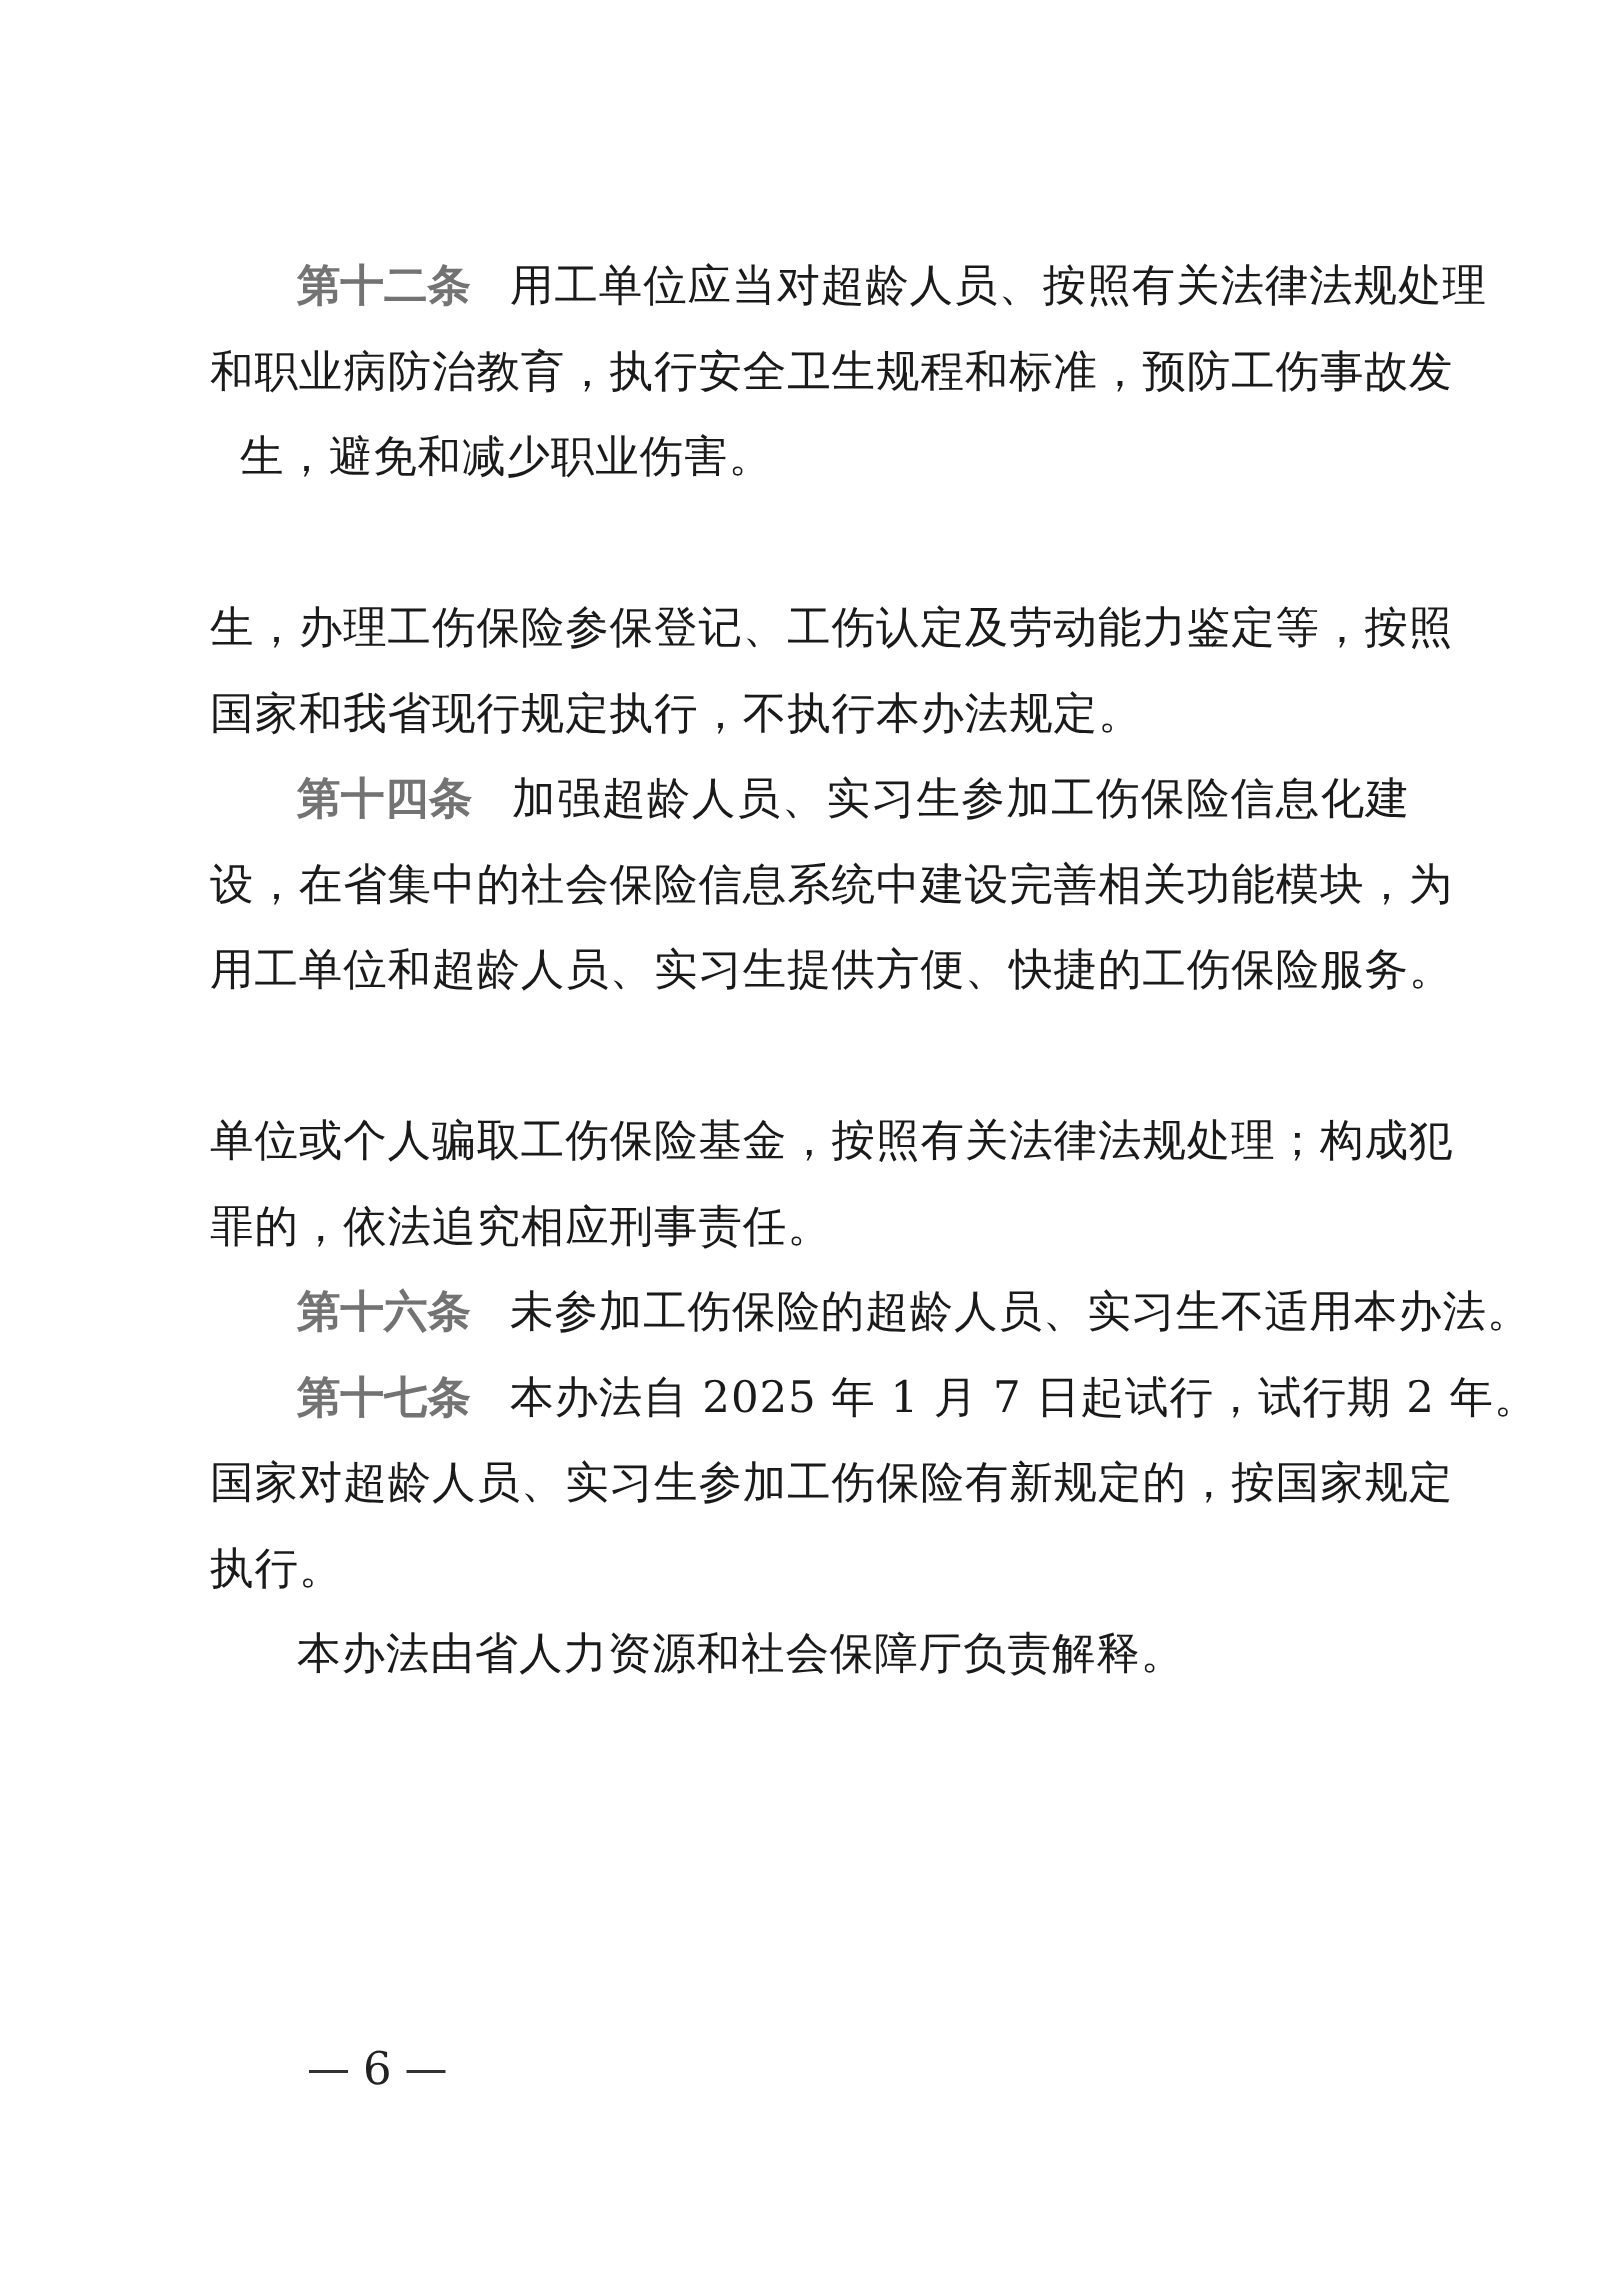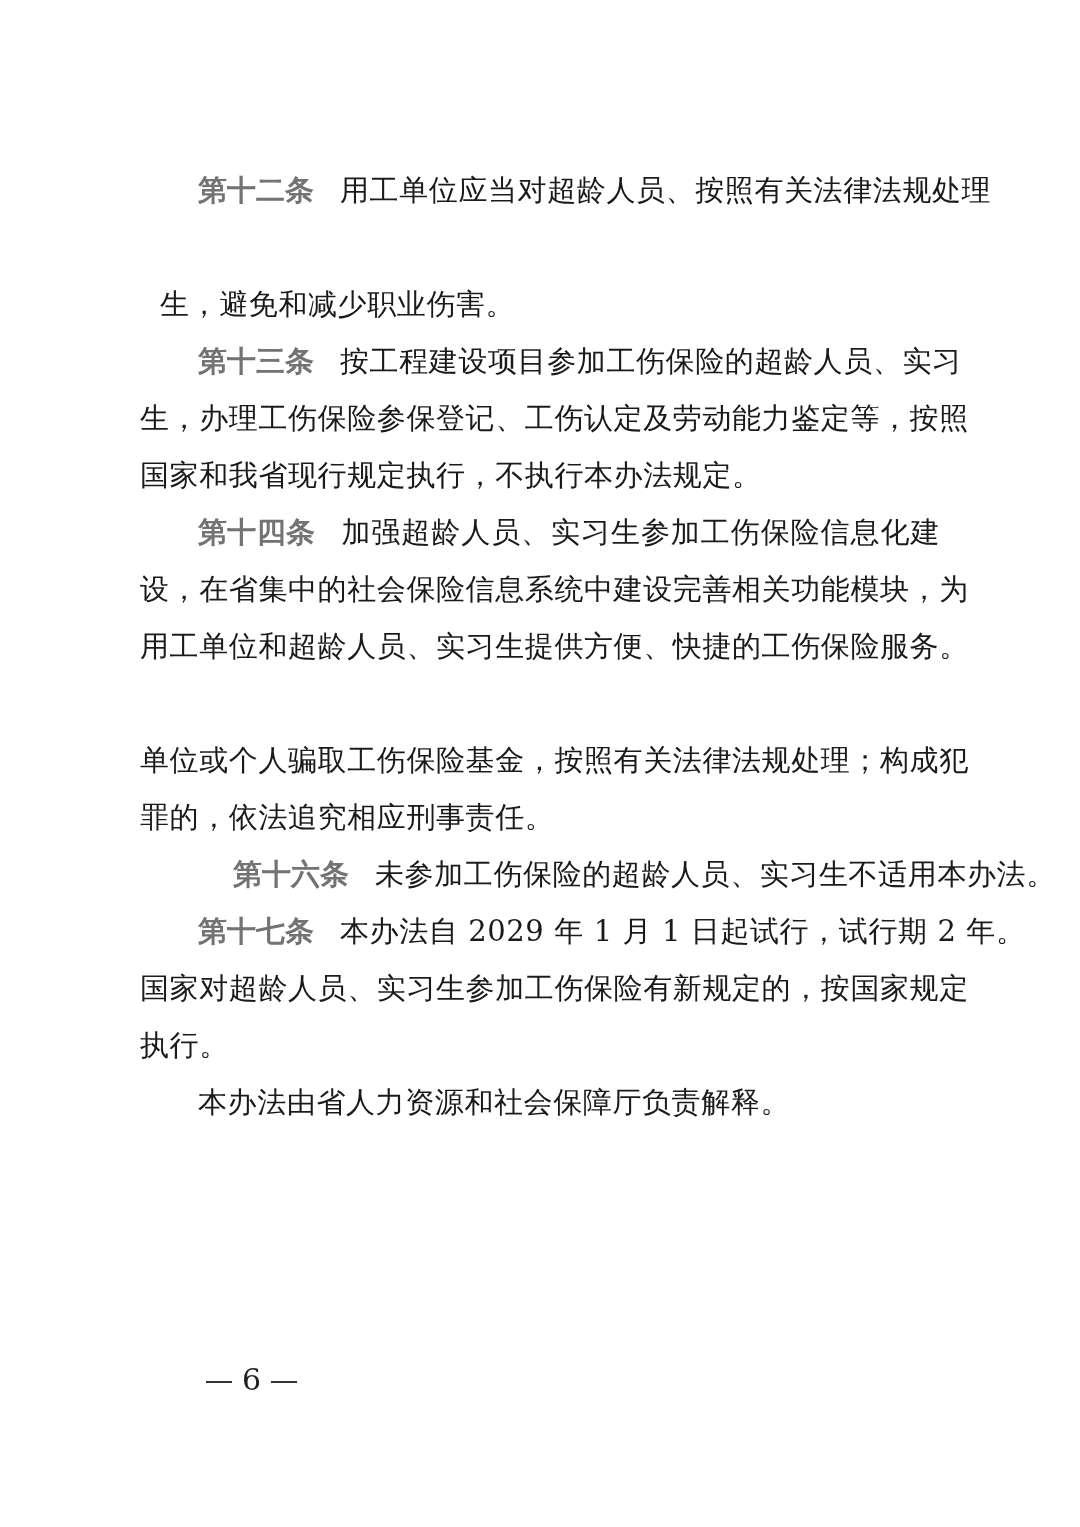--- a/index.html
+++ b/index.html
@@ -65,36 +65,36 @@
       vertical-align: middle;
       margin: 0 10px;
     }
   </style>
 </head>
 <body>
 
 <div class="page">
 
   <div class="line indent" style="top:170px;"><span class="article-num">第十二条</span><span>用工单位应当对超龄人员、按照有关法律法规处理</span></div>
+  <div class="line" style="top:227px;">和职业病防治教育，执行安全卫生规程和标准，预防工伤事故发</div>
   <div class="line last" style="top:284px;margin-left:20px;">生，避免和减少职业伤害。</div>
 
-  <div class="line indent" style="top:341px;"><span class="article-num">第十三条</span><span>按工程建设项目参加工伤保险的超龄人员、实习</span></div>
   <div class="line" style="top:398px;">生，办理工伤保险参保登记、工伤认定及劳动能力鉴定等，按照</div>
   <div class="line last" style="top:455px;">国家和我省现行规定执行，不执行本办法规定。</div>
 
   <div class="line indent" style="top:512px;"><span class="article-num">第十四条</span><span>加强超龄人员、实习生参加工伤保险信息化建</span></div>
   <div class="line" style="top:569px;">设，在省集中的社会保险信息系统中建设完善相关功能模块，为</div>
   <div class="line" style="top:626px;">用工单位和超龄人员、实习生提供方便、快捷的工伤保险服务。</div>
 
   <div class="line" style="top:740px;">单位或个人骗取工伤保险基金，按照有关法律法规处理；构成犯</div>
   <div class="line last" style="top:797px;">罪的，依法追究相应刑事责任。</div>
 
-  <div class="line indent" style="top:854px;margin-left:35px;"><span class="article-num">第十六条</span><span>未参加工伤保险的超龄人员、实习生不适用本办法。</span></div>
+  <div class="line indent" style="top:854px;"><span class="article-num">第十六条</span><span>未参加工伤保险的超龄人员、实习生不适用本办法。</span></div>
 
-  <div class="line indent" style="top:911px;"><span class="article-num">第十七条</span><span>本办法自 2029 年 1 月 1 日起试行，试行期 2 年。</span></div>
+  <div class="line indent" style="top:911px;"><span class="article-num">第十七条</span><span>本办法自 2025 年 1 月 7 日起试行，试行期 2 年。</span></div>
   <div class="line" style="top:968px;">国家对超龄人员、实习生参加工伤保险有新规定的，按国家规定</div>
   <div class="line last" style="top:1025px;">执行。</div>
 
   <div class="line indent last" style="top:1082px;">本办法由省人力资源和社会保障厅负责解释。</div>
 
   <div class="page-number">
     <span class="dash"></span><span>6</span><span class="dash"></span>
   </div>
 
 </div>

